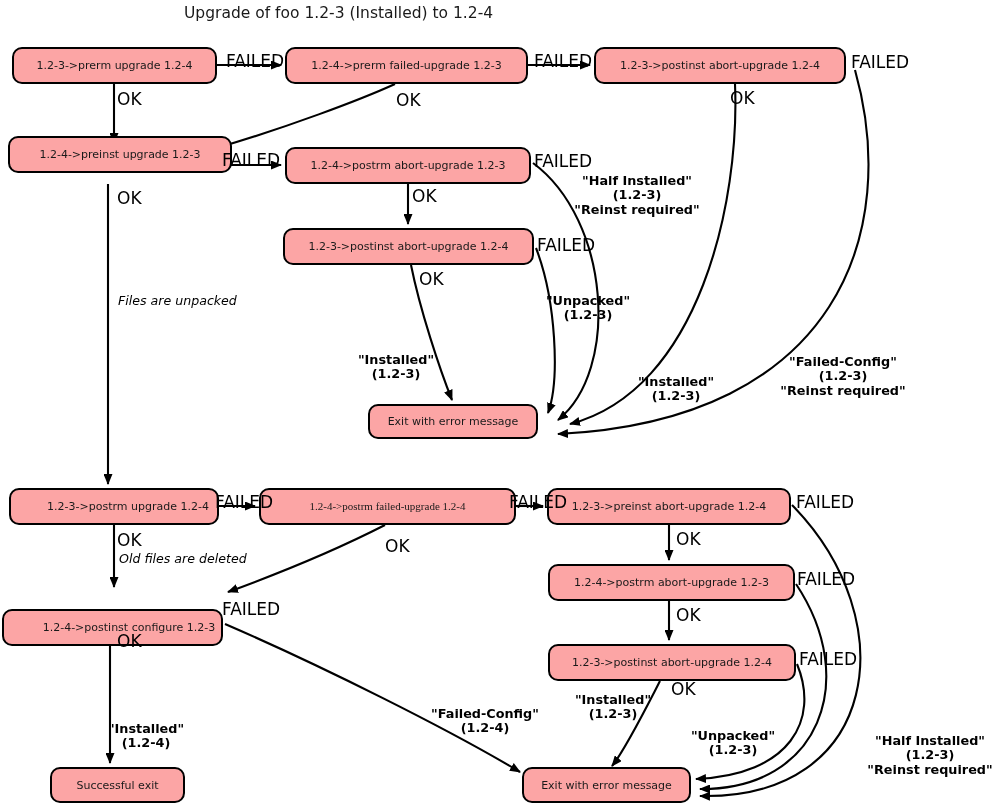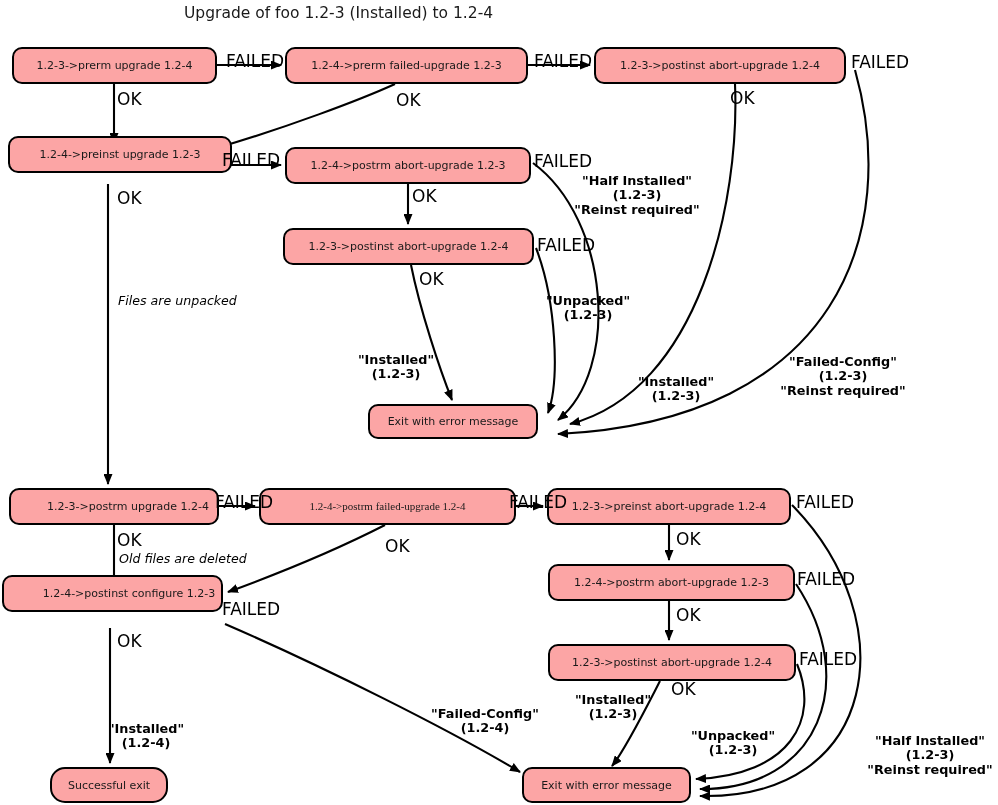--- a/index.html
+++ b/index.html
@@ -103,22 +103,22 @@
   <div class="node" style="left:594px; top:47px;  width:252px; height:37px;">1.2-3-&gt;postinst abort-upgrade 1.2-4</div>
   <div class="node" style="left:8px;   top:136px; width:224px; height:37px;">1.2-4-&gt;preinst upgrade 1.2-3</div>
   <div class="node" style="left:285px; top:147px; width:246px; height:37px;">1.2-4-&gt;postrm abort-upgrade 1.2-3</div>
   <div class="node" style="left:283px; top:228px; width:251px; height:37px;">1.2-3-&gt;postinst abort-upgrade 1.2-4</div>
   <div class="node" style="left:368px; top:404px; width:170px; height:35px;">Exit with error message</div>
   <div class="node" style="left:9px;   top:488px; width:210px; height:37px;padding-left:28px;">1.2-3-&gt;postrm upgrade 1.2-4</div>
   <div class="node" style="left:259px; top:488px; width:257px; height:37px;font-family:Liberation Serif, serif;">1.2-4-&gt;postrm failed-upgrade 1.2-4</div>
   <div class="node" style="left:547px; top:488px; width:244px; height:37px;">1.2-3-&gt;preinst abort-upgrade 1.2-4</div>
   <div class="node" style="left:548px; top:564px; width:247px; height:37px;">1.2-4-&gt;postrm abort-upgrade 1.2-3</div>
   <div class="node" style="left:548px; top:644px; width:248px; height:37px;">1.2-3-&gt;postinst abort-upgrade 1.2-4</div>
-  <div class="node" style="left:2px;   top:575px; width:221px; height:37px;padding-left:33px;">1.2-4-&gt;postinst configure 1.2-3</div>
-  <div class="node" style="left:50px;  top:767px; width:118px; height:36px;border-radius:15px;">Successful exit</div>
+  <div class="node" style="left:2px;   top:609px; width:221px; height:37px;padding-left:33px;">1.2-4-&gt;postinst configure 1.2-3</div>
+  <div class="node" style="left:50px;  top:767px; width:135px; height:36px;">Successful exit</div>
   <div class="node" style="left:522px; top:767px; width:169px; height:36px;">Exit with error message</div>
 
   <div class="lbl edge" style="left:226px; top:52px;">FAILED</div>
   <div class="lbl edge" style="left:534px; top:52px;">FAILED</div>
   <div class="lbl edge" style="left:851px; top:53px;">FAILED</div>
   <div class="lbl edge" style="left:117px; top:90px;">OK</div>
   <div class="lbl edge" style="left:396px; top:91px;">OK</div>
   <div class="lbl edge" style="left:730px; top:89px;">OK</div>
   <div class="lbl edge" style="left:222px; top:151px;">FAILED</div>
   <div class="lbl edge" style="left:534px; top:152px;">FAILED</div>

